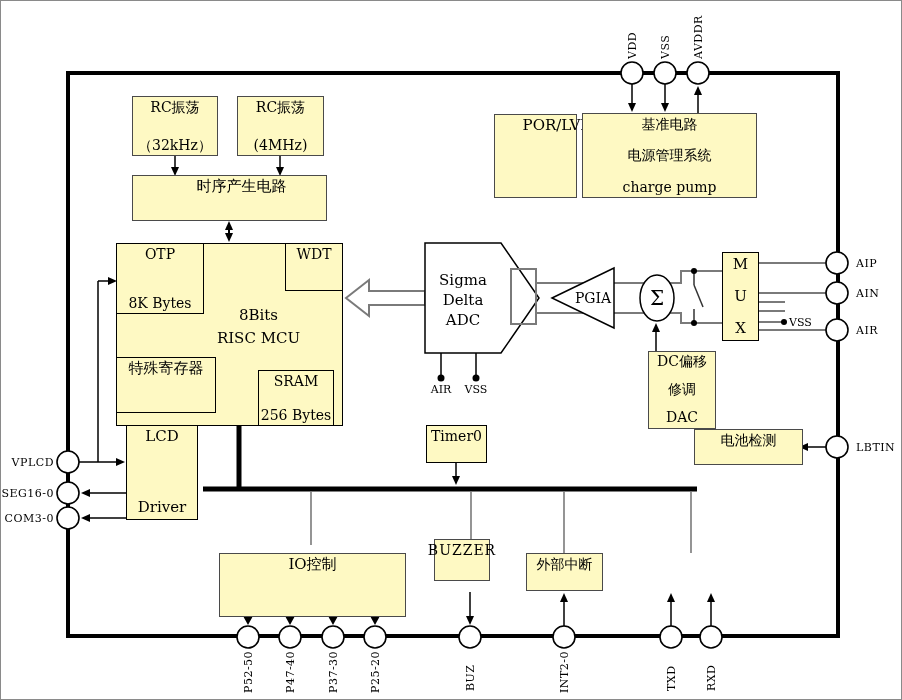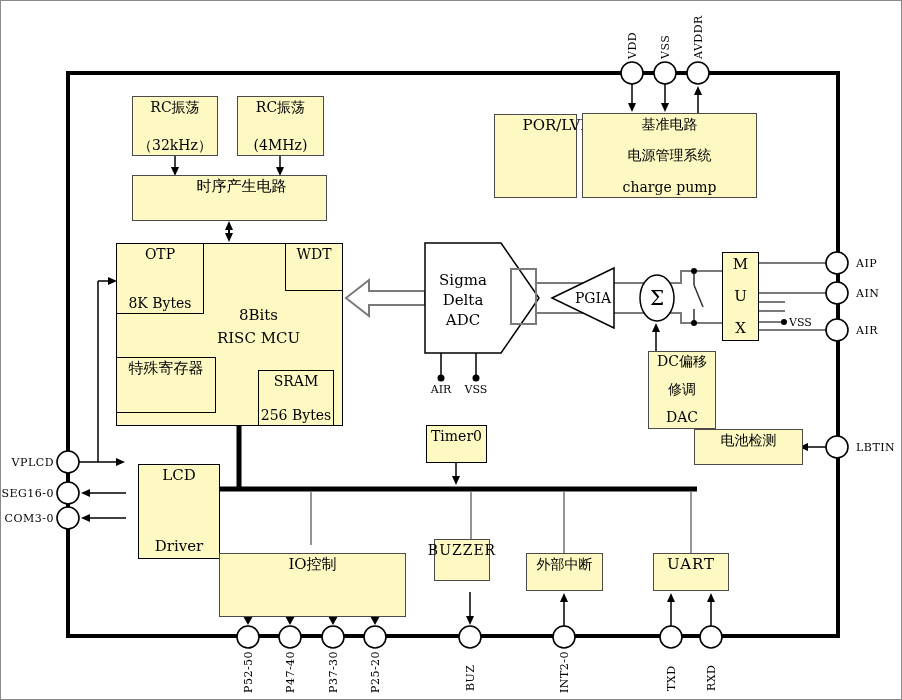--- a/index.html
+++ b/index.html
@@ -256,34 +256,31 @@
 </div>
 
 <div class="block" style="left:693px;top:428px;width:109px;height:36px;">
   <span>电池检测</span>
 </div>
 
 <div class="block black-border" style="left:425px;top:424px;width:61px;height:38px;">
   <span>Timer0</span>
 </div>
 
-<div class="block black-border fs15" style="left:125px;top:463px;width:82px;height:95px;margin-left:12px;">
+<div class="block black-border fs15" style="left:125px;top:424px;width:72px;height:95px;">
   <span>LCD</span>
   <span>Driver</span>
 </div>
 
 <div class="block fs15" style="left:218px;top:552px;width:187px;height:64px;">
   <span>IO控制</span>
 </div>
 
 <div class="block" style="left:433px;top:538px;width:56px;height:42px;letter-spacing:1px;">
   <span>BUZZER</span>
 </div>
 
 <div class="block" style="left:525px;top:552px;width:77px;height:38px;">
   <span>外部中断</span>
 </div>
 
-<div class="block fs15" style="left:652px;top:552px;width:76px;height:38px;letter-spacing:1px;">
-  <span>UART</span>
-</div>
 
 </div>
 
 </body></html>

